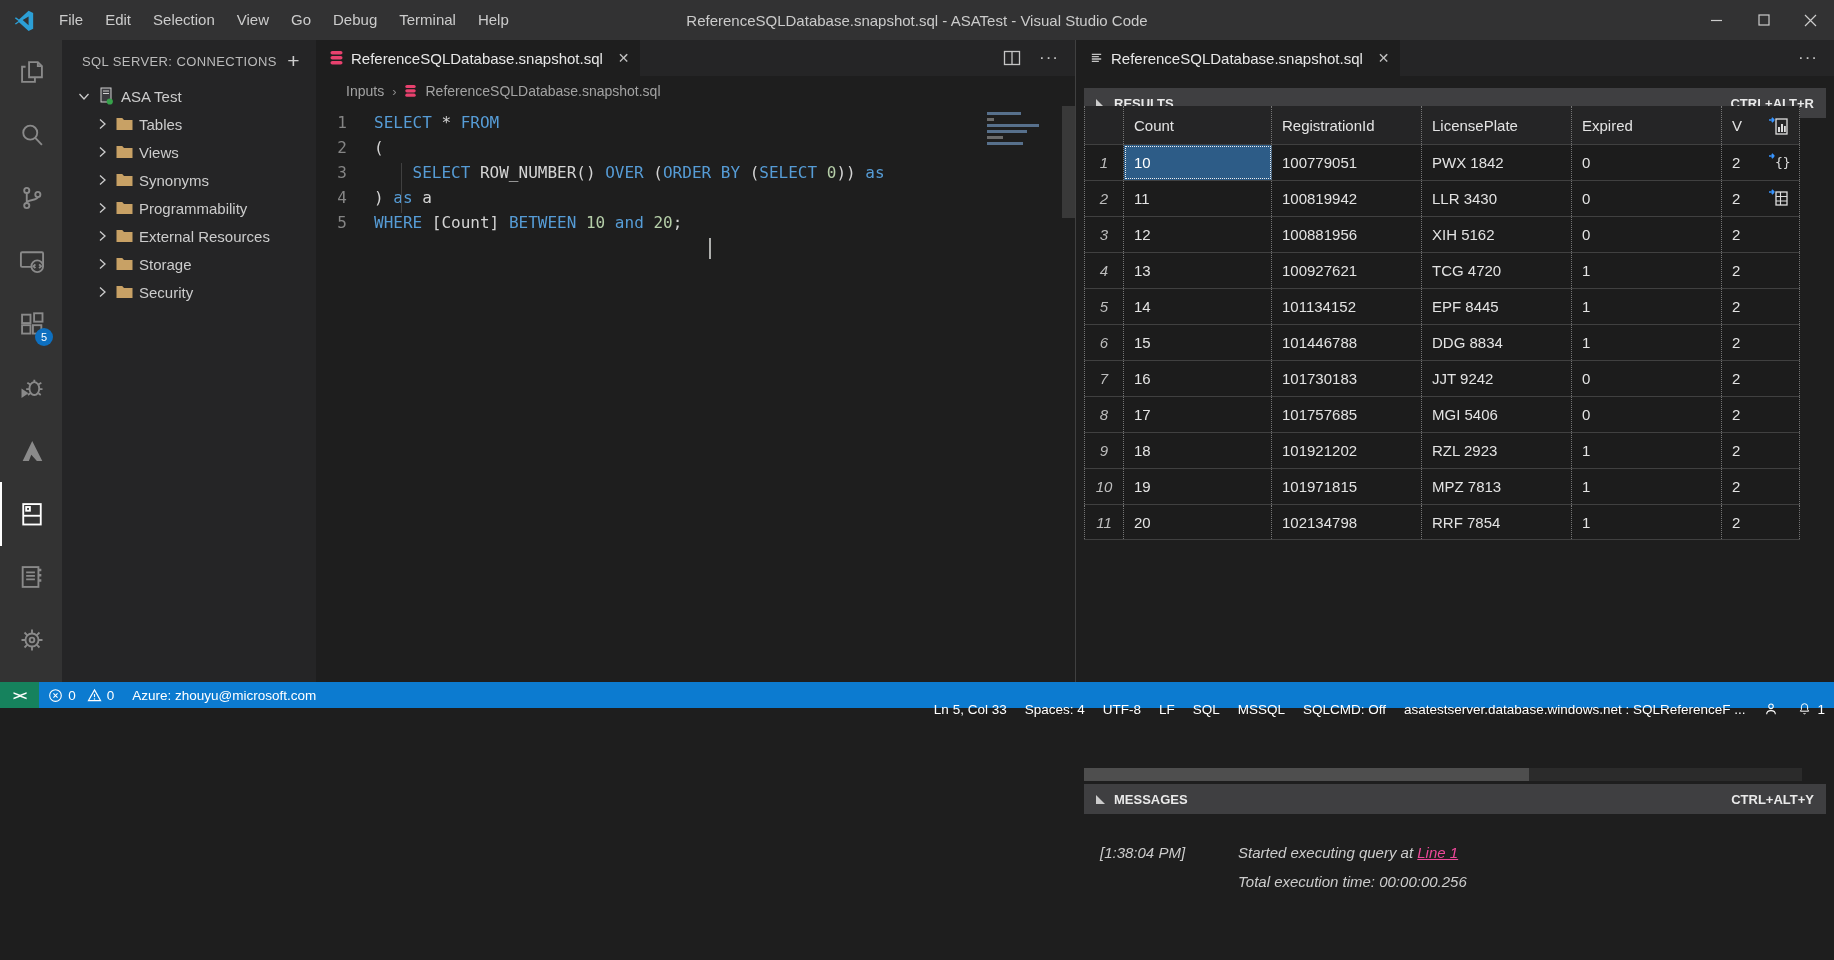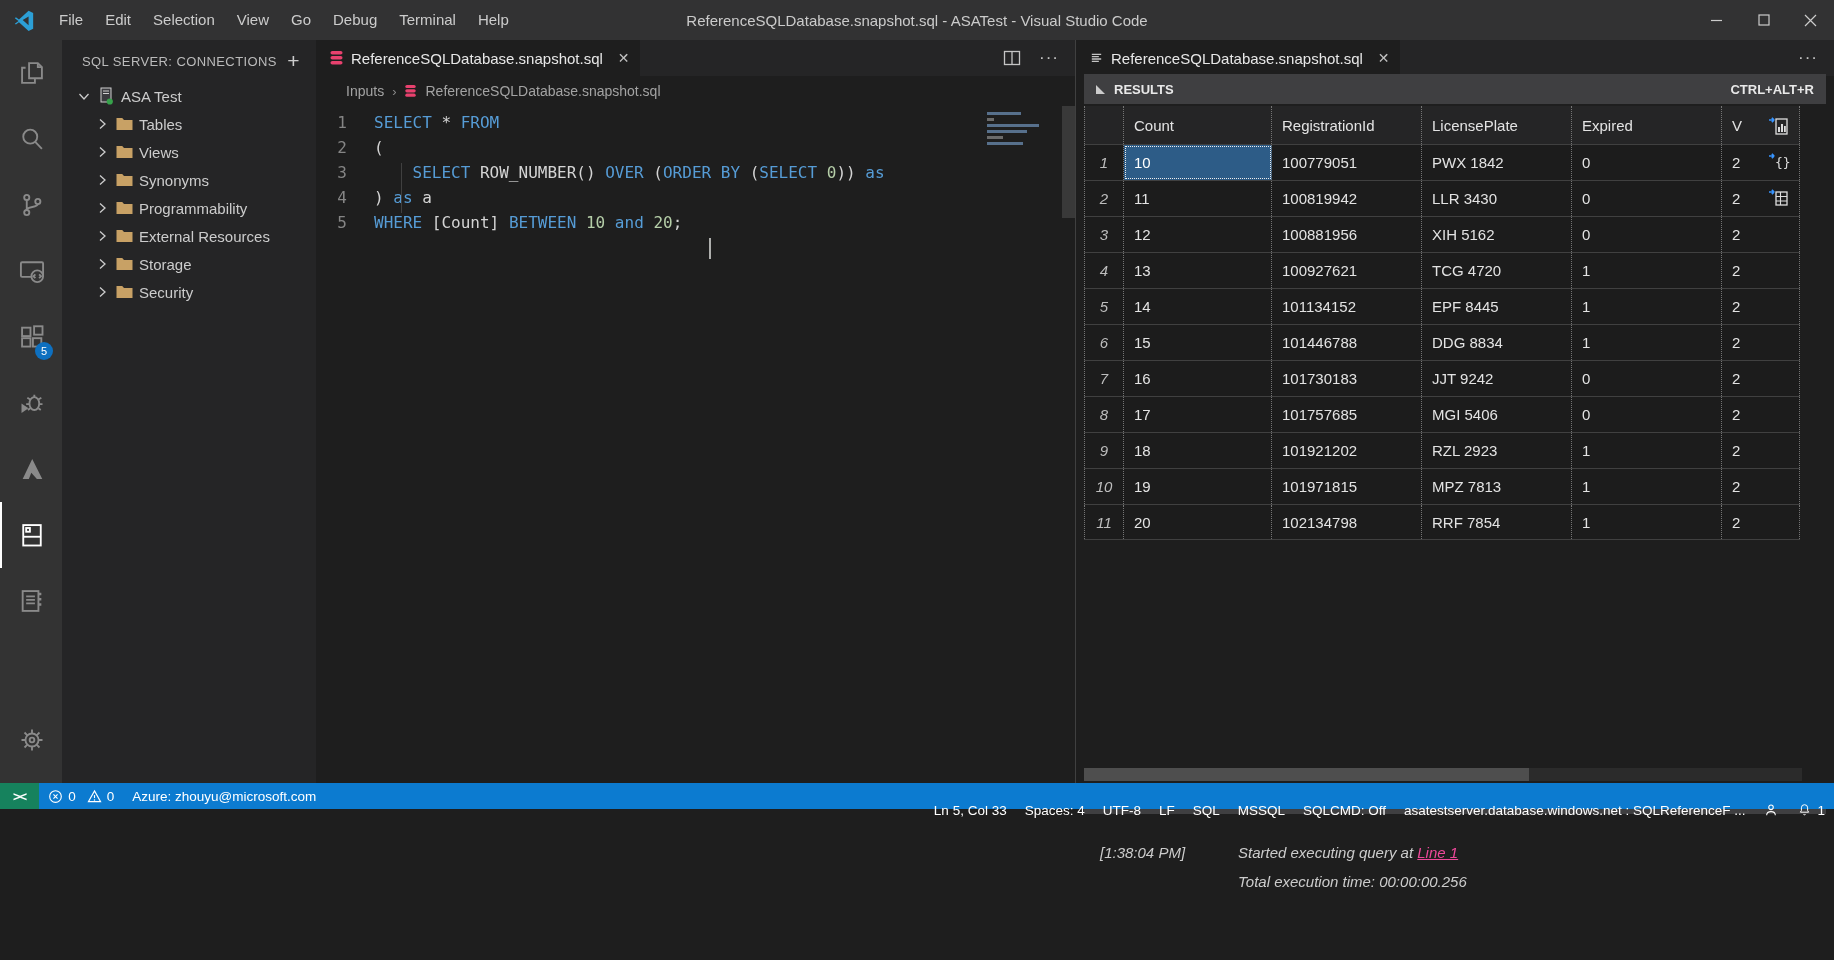--- a/index.html
+++ b/index.html
@@ -1,18 +1,18 @@
 <!DOCTYPE html>
 <html><head>
 <meta charset="utf-8">
 <style>
   * { margin:0; padding:0; box-sizing:border-box; }
   html,body { width:1834px; height:960px; overflow:hidden; background:#1E1E1E;
               font-family:"Liberation Sans", sans-serif; }
-  #app { position:relative; width:1834px; height:809px; background:#1E1E1E; }
+  #app { position:relative; width:1834px; height:708px; background:#1E1E1E; }
 
   
   .titlebar { position:absolute; top:0; left:0; right:0; height:40px; background:#323233;
               display:flex; align-items:center; color:#CCCCCC; font-size:15px; }
   .vscode-logo { width:48px; display:flex; justify-content:center; align-items:center; }
   .menubar { display:flex; }
   .menu-item { padding:0 11px; line-height:40px; }
   .window-title { position:absolute; left:50%; transform:translateX(-50%); color:#CBCBCB; white-space:nowrap; }
   .win-controls { margin-left:auto; display:flex; height:40px; }
   .win-btn { width:47px; height:40px; display:flex; align-items:center; justify-content:center; color:#CCCCCC; }
@@ -63,21 +63,21 @@
   .editor-vscroll { position:absolute; top:0; right:0; width:13px; height:112px; background:rgba(121,121,121,.30); }
 
   
   .panel { flex:1; position:relative; background:#1E1E1E; color:#CCCCCC; }
   .panel .tabbar { padding-right:0; }
   .section-header { position:absolute; left:8px; right:8px; height:30px; background:#3F3F41;
                     display:flex; align-items:center; padding:0 12px; font-size:13px; font-weight:bold;
                     color:#E9E9E9; }
   .tri { width:0; height:0; border-bottom:9px solid #CCCCCC; border-right:9px solid transparent; margin-right:9px; }
   .section-shortcut { margin-left:auto; font-weight:bold; color:#E9E9E9; }
-  #results-header { top:34px; }
+  #results-header { top:48px; }
   #messages-header { top:744px; }
 
   .grid { position:absolute; left:8px; top:66px; font-size:15px; color:#E3E3E3; }
   .g-header, .g-row { display:flex; }
   .g-header { height:38px; background:#252526; }
   .g-row { height:36px; background:#1C1C1C; border-top:1px solid #404040; }
   .g-row:last-child { border-bottom:1px solid #404040; }
   .g-cell { display:flex; align-items:center; padding:0 10px; overflow:hidden; white-space:nowrap;
             border-right:1px dotted #757575; }
   .g-cell:first-child { border-left:1px dotted #757575; justify-content:center; padding:0 4px; }

